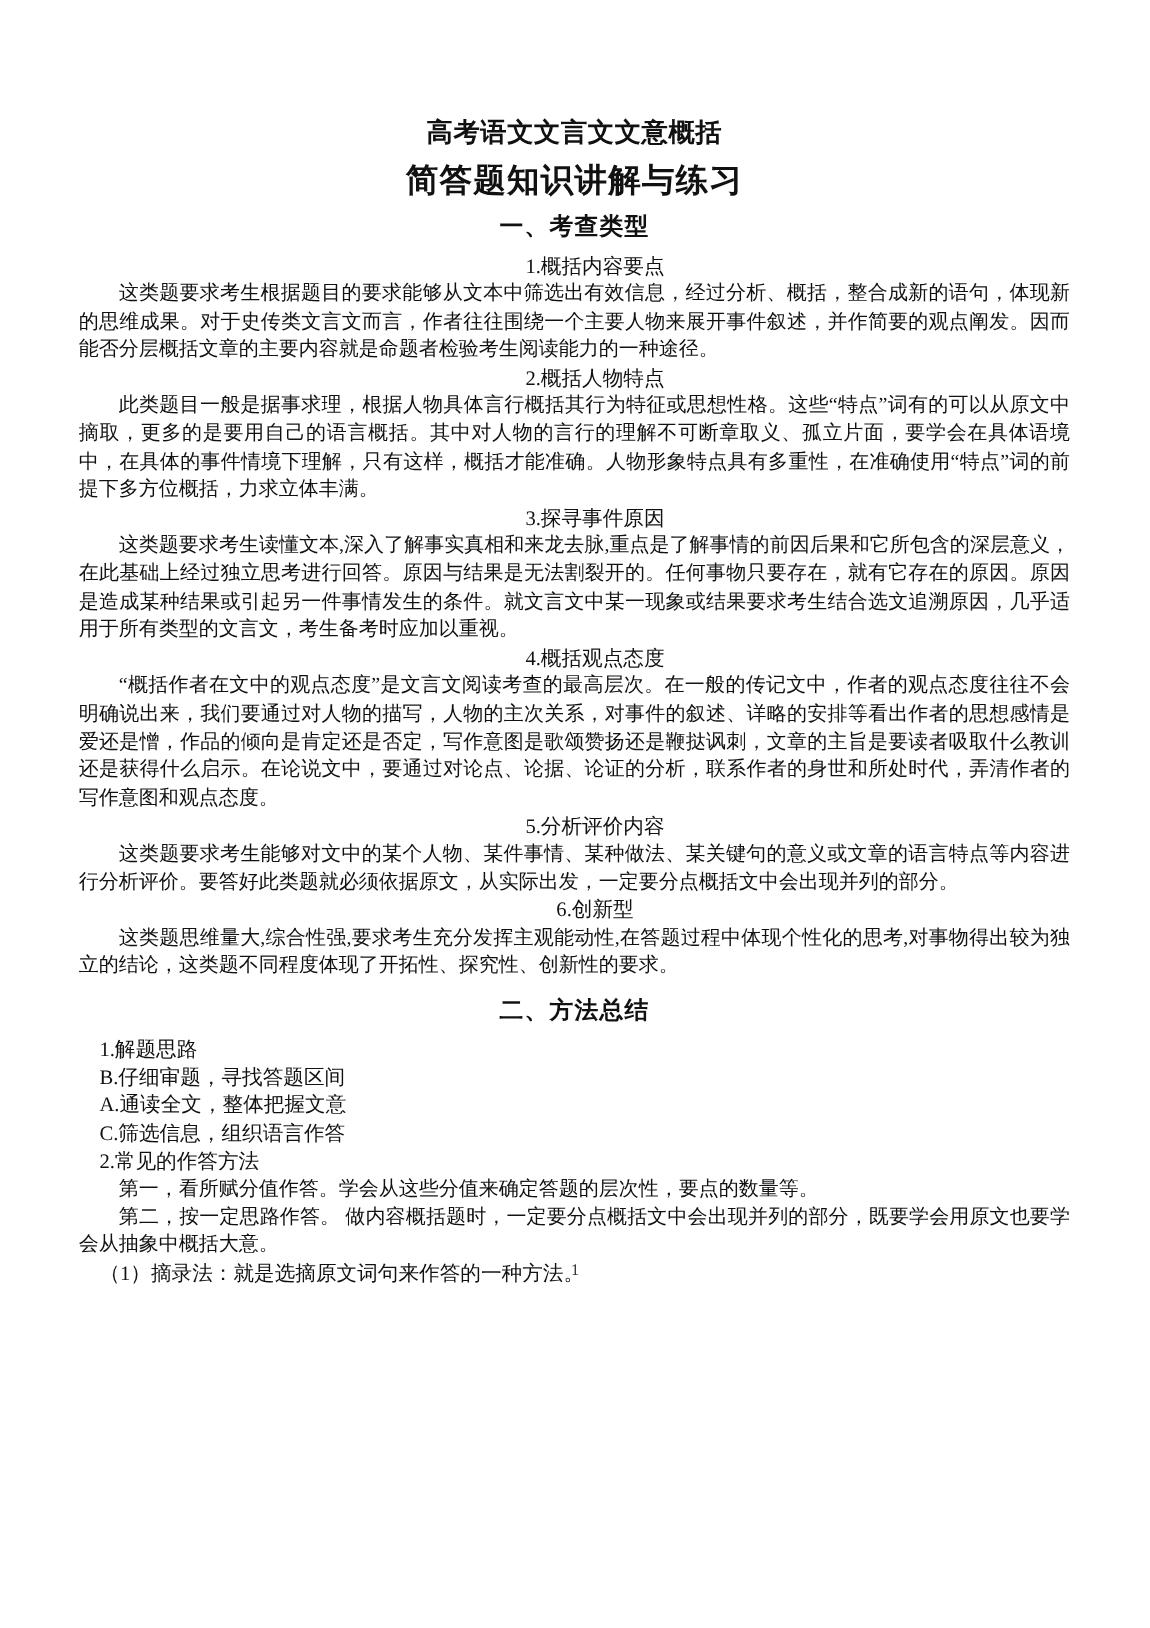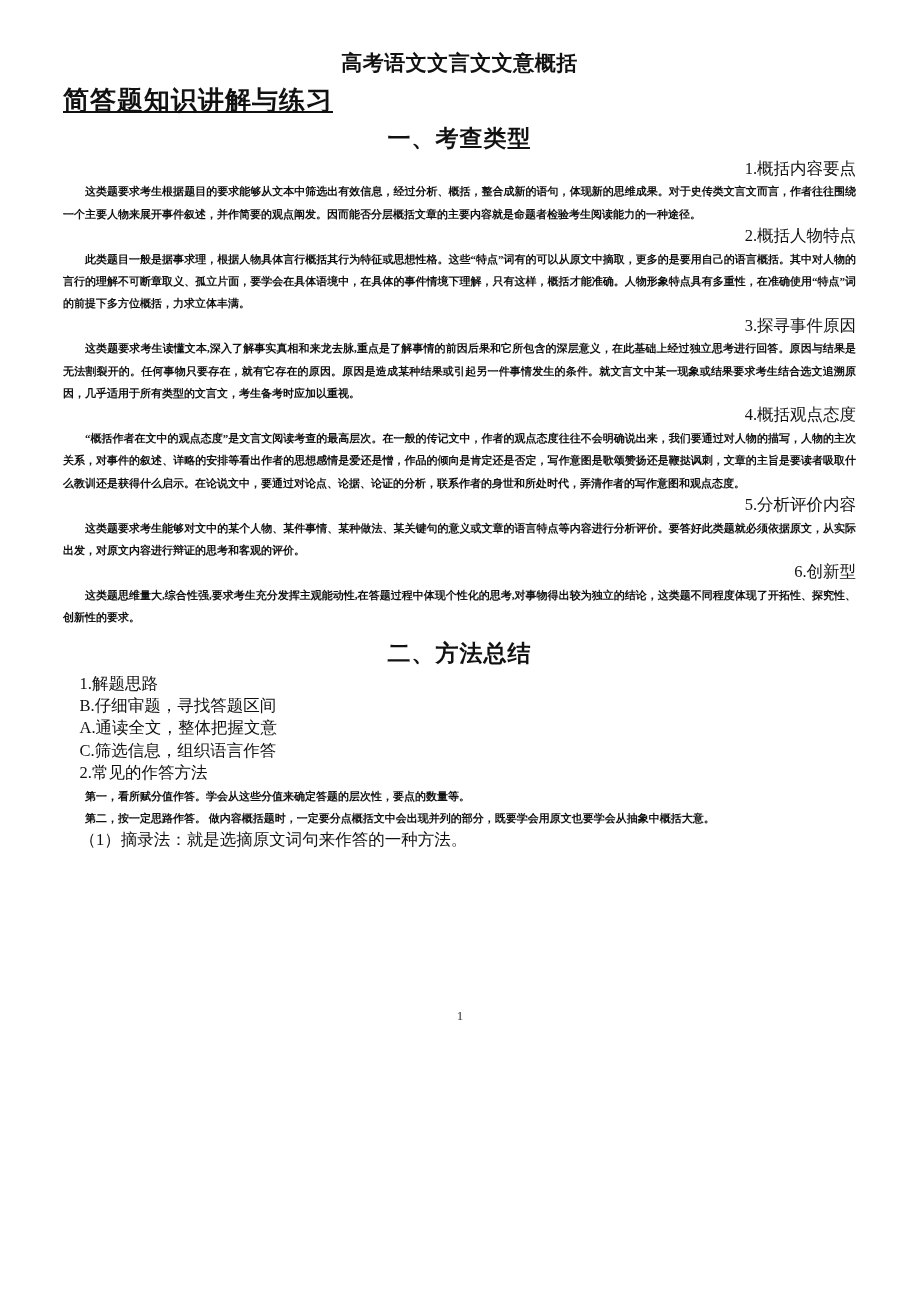--- a/index.html
+++ b/index.html
@@ -14,76 +14,75 @@
     font-family: "Liberation Serif", "DejaVu Serif", serif;
     color: #111111;
     -webkit-font-smoothing: antialiased;
     overflow: hidden;
     position: relative;
   }
   .page {
     width: 920px;
     height: 1052px;
     box-sizing: border-box;
-    padding: 48px 64px 0 63px;
+    padding: 92px 64px 0 63px;
     position: relative;
   }
 
   
   .doc-title-1 {
     text-align: center;
     font-family: "Liberation Sans", "DejaVu Sans", sans-serif;
     font-weight: bold;
     font-size: 21px;
     line-height: 30px;
     letter-spacing: 0.5px;
     margin: 0 0 4px 0;
   }
   .doc-title-2 {
+    text-align: center;
     font-family: "Liberation Sans", "DejaVu Sans", sans-serif;
     font-weight: bold;
     font-size: 26px;
     line-height: 36px;
     letter-spacing: 1px;
     margin: 0 0 6px 0;
-    text-decoration: underline;
   }
 
   
   .section-heading {
     text-align: center;
     font-family: "Liberation Sans", "DejaVu Sans", sans-serif;
     font-weight: bold;
-    font-size: 23px;
+    font-size: 19px;
     line-height: 28px;
     letter-spacing: 1px;
     margin: 2px 0 6px 0;
   }
   .section-heading.tight-top {
     margin-top: 10px;
   }
 
   
   .sub-heading {
     font-size: 16.5px;
     line-height: 22.4px;
     margin: 0;
     text-indent: 2em;
-    text-align: right;
+    text-align: center;
     white-space: nowrap;
   }
   .para {
-    font-size: 11px;
+    font-size: 16px;
     line-height: 22.4px;
     margin: 0;
     text-indent: 2em;
     text-align: justify;
     text-justify: inter-ideograph;
     word-break: break-all;
-    font-weight: bold;
   }
   .plain-line {
     font-size: 16.5px;
     line-height: 22.4px;
     margin: 0;
     text-indent: 1em;
     text-align: left;
     white-space: nowrap;
   }
 
@@ -116,21 +115,21 @@
   <p class="sub-heading">2.概括人物特点</p>
   <p class="para">此类题目一般是据事求理，根据人物具体言行概括其行为特征或思想性格。这些“特点”词有的可以从原文中摘取，更多的是要用自己的语言概括。其中对人物的言行的理解不可断章取义、孤立片面，要学会在具体语境中，在具体的事件情境下理解，只有这样，概括才能准确。人物形象特点具有多重性，在准确使用“特点”词的前提下多方位概括，力求立体丰满。</p>
 
   <p class="sub-heading">3.探寻事件原因</p>
   <p class="para">这类题要求考生读懂文本,深入了解事实真相和来龙去脉,重点是了解事情的前因后果和它所包含的深层意义，在此基础上经过独立思考进行回答。原因与结果是无法割裂开的。任何事物只要存在，就有它存在的原因。原因是造成某种结果或引起另一件事情发生的条件。就文言文中某一现象或结果要求考生结合选文追溯原因，几乎适用于所有类型的文言文，考生备考时应加以重视。</p>
 
   <p class="sub-heading">4.概括观点态度</p>
   <p class="para">“概括作者在文中的观点态度”是文言文阅读考查的最高层次。在一般的传记文中，作者的观点态度往往不会明确说出来，我们要通过对人物的描写，人物的主次关系，对事件的叙述、详略的安排等看出作者的思想感情是爱还是憎，作品的倾向是肯定还是否定，写作意图是歌颂赞扬还是鞭挞讽刺，文章的主旨是要读者吸取什么教训还是获得什么启示。在论说文中，要通过对论点、论据、论证的分析，联系作者的身世和所处时代，弄清作者的写作意图和观点态度。</p>
 
   <p class="sub-heading">5.分析评价内容</p>
-  <p class="para">这类题要求考生能够对文中的某个人物、某件事情、某种做法、某关键句的意义或文章的语言特点等内容进行分析评价。要答好此类题就必须依据原文，从实际出发，对原文内容进行辩证的思考和客观的评价。</p>
+  <p class="para">这类题要求考生能够对文中的某个人物、某件事情、某种做法、某关键句的意义或文章的语言特点等内容进行分析评价。要答好此类题就必须依据原文，从实际出发，一定要分点概括文中会出现并列的部分。</p>
 
   <p class="sub-heading">6.创新型</p>
   <p class="para">这类题思维量大,综合性强,要求考生充分发挥主观能动性,在答题过程中体现个性化的思考,对事物得出较为独立的结论，这类题不同程度体现了开拓性、探究性、创新性的要求。</p>
 
   <h2 class="section-heading tight-top">二、方法总结</h2>
 
   <p class="plain-line">1.解题思路</p>
   <p class="plain-line">B.仔细审题，寻找答题区间</p>
   <p class="plain-line">A.通读全文，整体把握文意</p>
   <p class="plain-line">C.筛选信息，组织语言作答</p>

